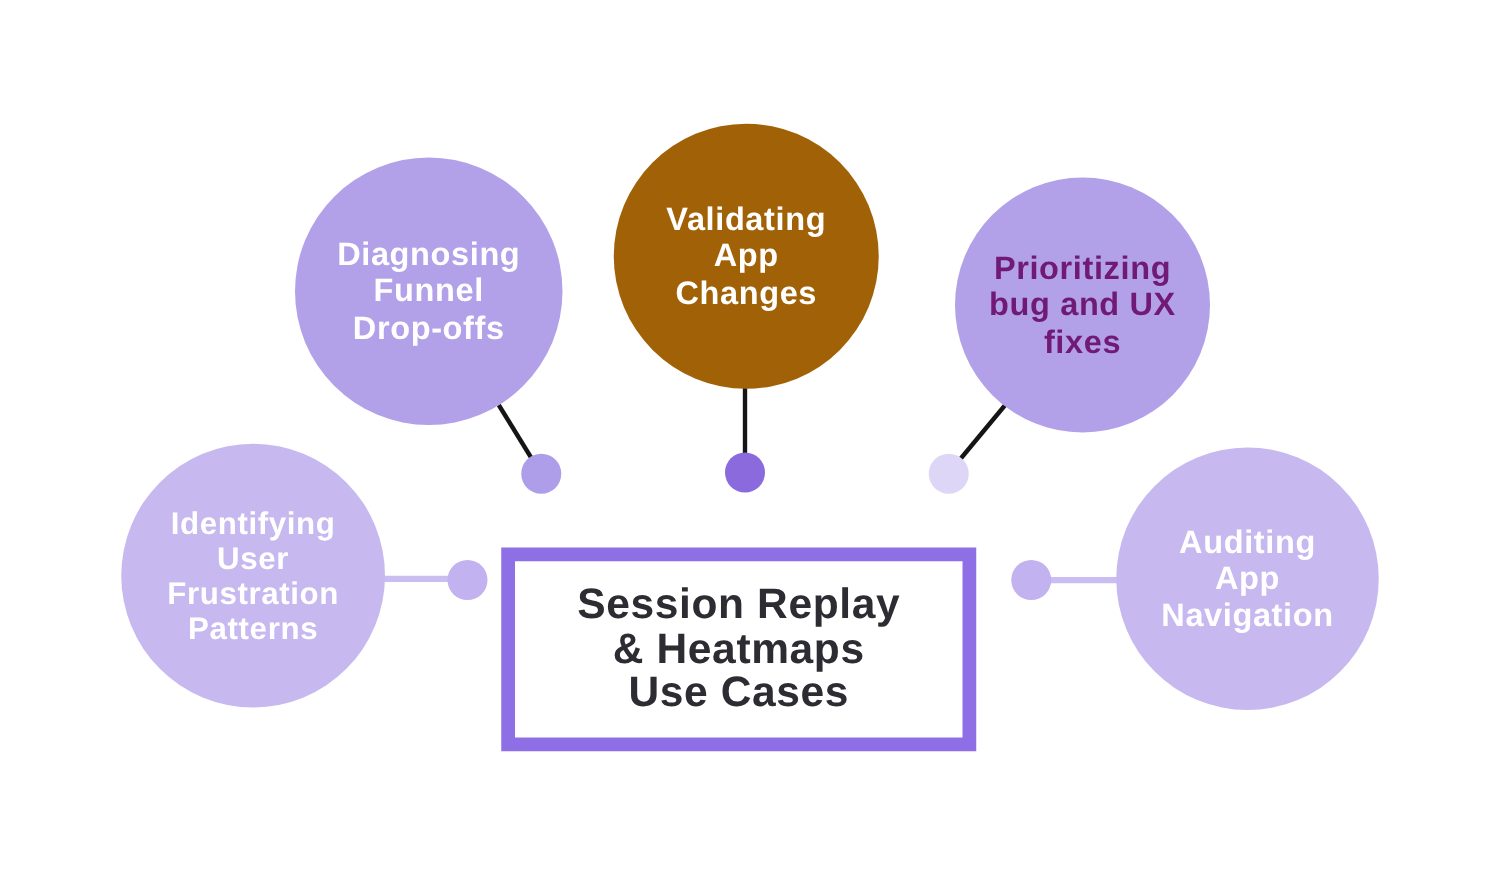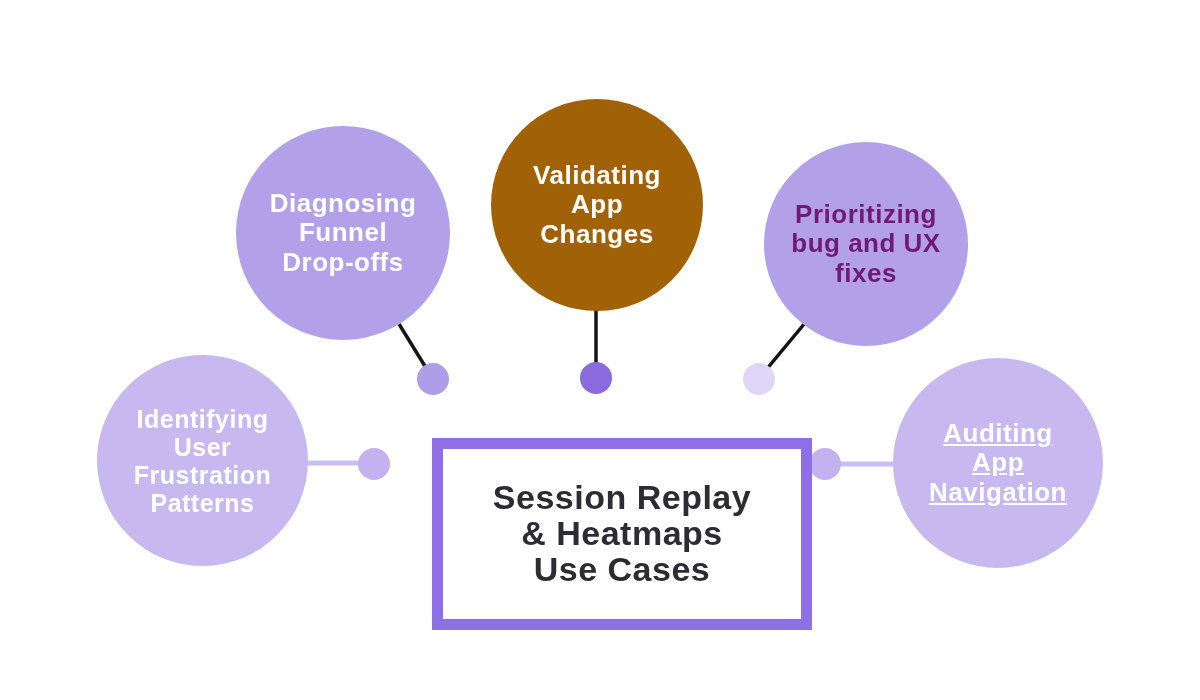--- a/index.html
+++ b/index.html
@@ -40,33 +40,33 @@
   .connector-dot {
     position: absolute;
     width: 32px;
     height: 32px;
     border-radius: 50%;
   }
   #circle-diagnosing   { left: 236px; top: 126px; width: 214px; height: 214px; }
   #circle-validating   { left: 491px; top:  99px; width: 212px; height: 212px; }
   #circle-prioritizing { left: 764px; top: 142px; width: 204px; height: 204px; }
   #circle-identifying  { left:  97px; top: 355px; width: 211px; height: 211px; }
-  #circle-auditing     { left: 893px; top: 358px; width: 210px; height: 210px; text-decoration: underline; }
+  #circle-auditing     { left: 893px; top: 358px; width: 210px; height: 210px; }
   #circle-identifying .node-label { font-size: 25px; }
   #dot-1 { left: 417px; top: 363px; }
   #dot-2 { left: 580px; top: 362px; }
   #dot-3 { left: 743px; top: 363px; }
   #dot-4 { left: 358px; top: 448px; }
   #dot-5 { left: 809px; top: 448px; }
   #title-box {
     position: absolute;
-    left: 432px;
+    left: 401px;
     top: 438px;
     width: 380px;
-    height: 192px;
+    height: 163px;
     box-sizing: border-box;
     border: 11px solid #22c55e;
     background: #ffffff;
     display: flex;
     align-items: center;
     justify-content: center;
     text-align: center;
   }
   #title-text {
     font-weight: bold;

